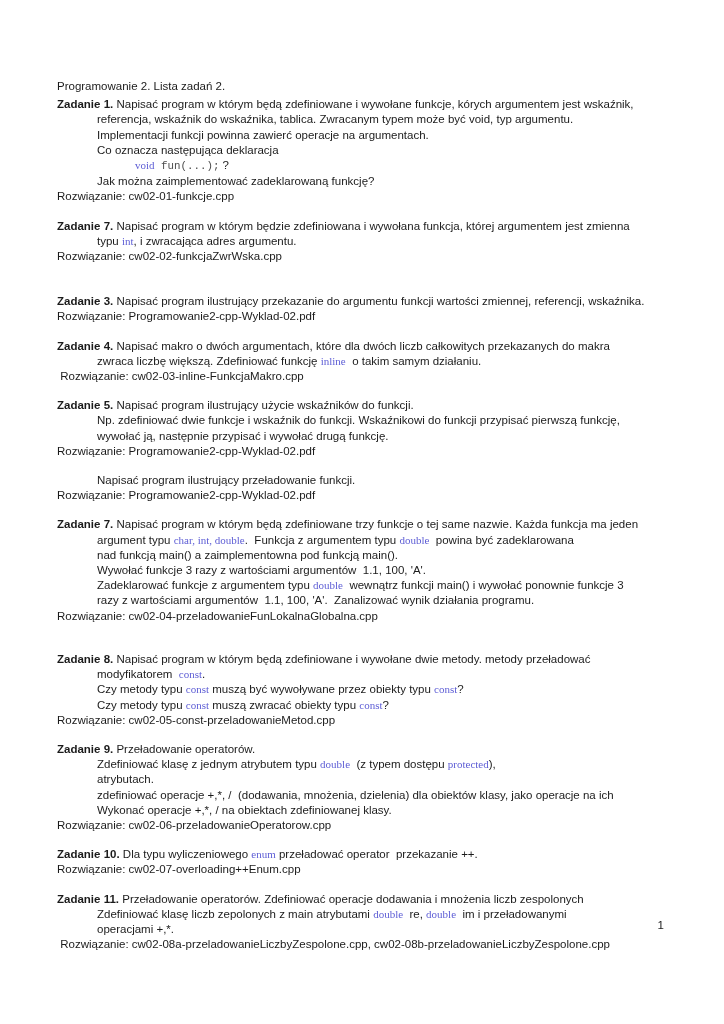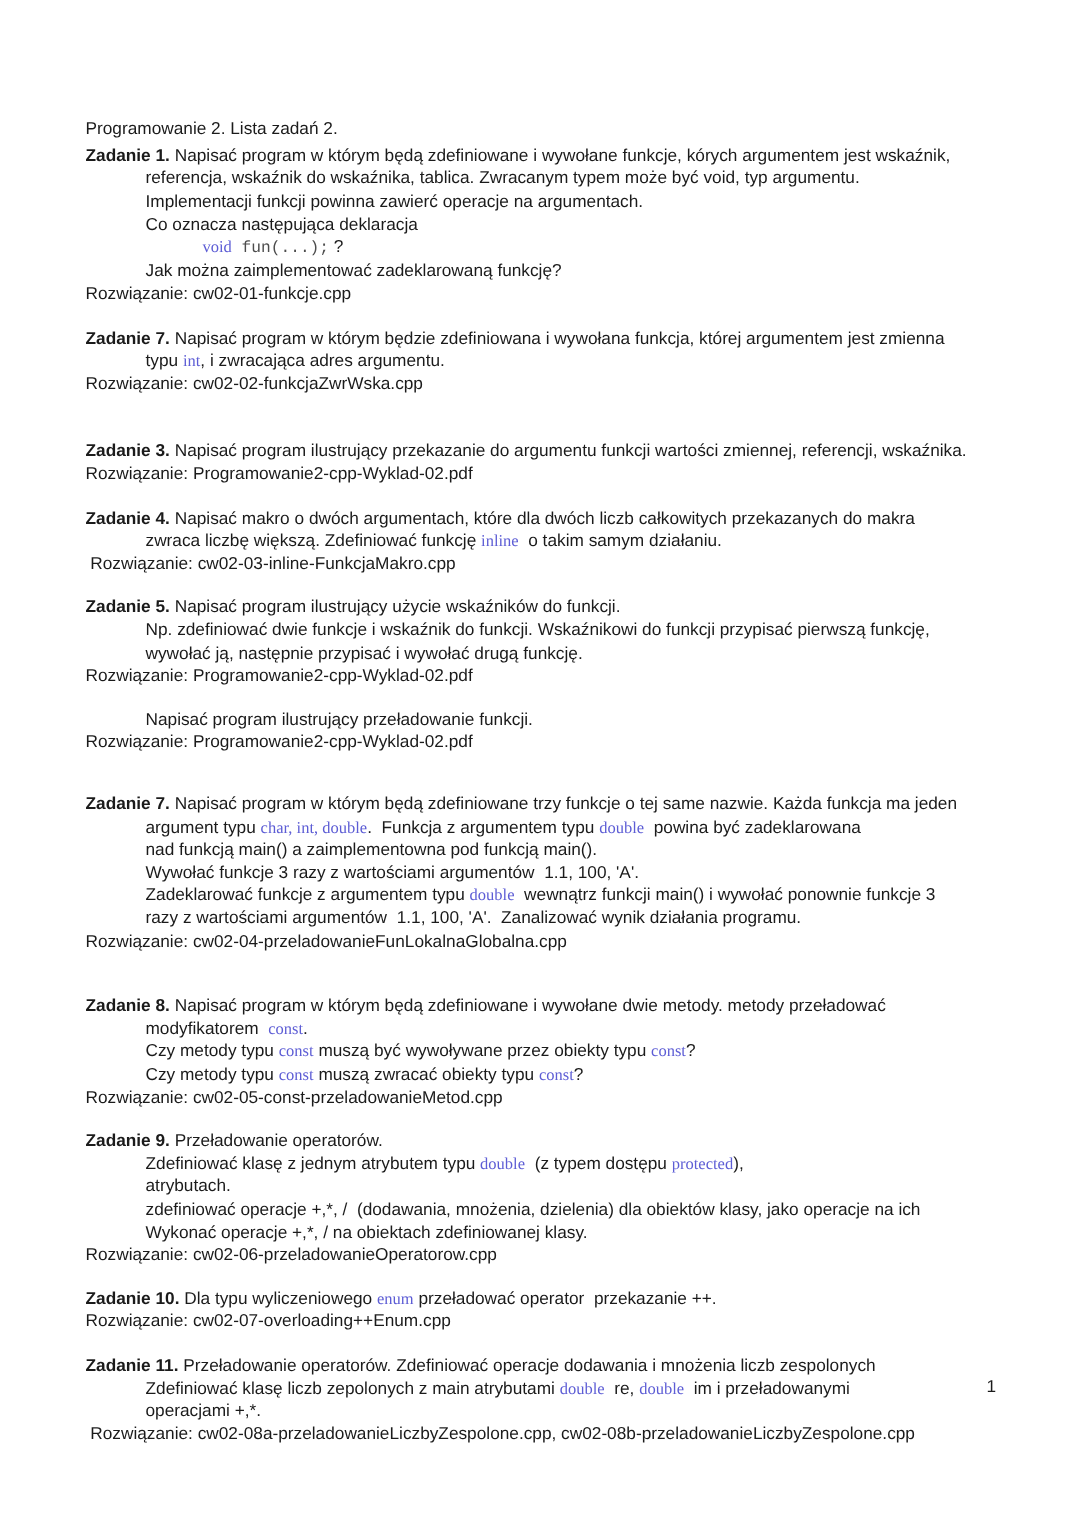--- a/index.html
+++ b/index.html
@@ -90,21 +90,21 @@
         <div class="section" style="margin-top: 14px;">
           <div class="line i0"><span class="seg-bold">Zadanie 5.</span><span class="seg-text"> Napisać program ilustrujący użycie wskaźników do funkcji.</span></div>
           <div class="line i1"><span class="seg-text">Np. zdefiniować dwie funkcje i wskaźnik do funkcji. Wskaźnikowi do funkcji przypisać pierwszą funkcję,</span></div>
           <div class="line i1"><span class="seg-text">wywołać ją, następnie przypisać i wywołać drugą funkcję.</span></div>
           <div class="line i0"><span class="seg-text">Rozwiązanie: Programowanie2-cpp-Wyklad-02.pdf</span></div>
         </div>
         <div class="section" style="margin-top: 14px;">
           <div class="line i1"><span class="seg-text">Napisać program ilustrujący przeładowanie funkcji.</span></div>
           <div class="line i0"><span class="seg-text">Rozwiązanie: Programowanie2-cpp-Wyklad-02.pdf</span></div>
         </div>
-        <div class="section" style="margin-top: 26px;">
+        <div class="section" style="margin-top: 14px;">
           <div class="line i0"><span class="seg-bold">Zadanie 7.</span><span class="seg-text"> Napisać program w którym będą zdefiniowane trzy funkcje o tej same nazwie. Każda funkcja ma jeden</span></div>
           <div class="line i1"><span class="seg-text">argument typu </span><span class="seg-code">char, int, double</span><span class="seg-text">.  Funkcja z argumentem typu </span><span class="seg-code">double</span><span class="seg-text">  powina być zadeklarowana</span></div>
           <div class="line i1"><span class="seg-text">nad funkcją main() a zaimplementowna pod funkcją main().</span></div>
           <div class="line i1"><span class="seg-text">Wywołać funkcje 3 razy z wartościami argumentów  1.1, 100, 'A'.</span></div>
           <div class="line i1"><span class="seg-text">Zadeklarować funkcje z argumentem typu </span><span class="seg-code">double</span><span class="seg-text">  wewnątrz funkcji main() i wywołać ponownie funkcje 3</span></div>
           <div class="line i1"><span class="seg-text">razy z wartościami argumentów  1.1, 100, 'A'.  Zanalizować wynik działania programu.</span></div>
           <div class="line i0"><span class="seg-text">Rozwiązanie: cw02-04-przeladowanieFunLokalnaGlobalna.cpp</span></div>
         </div>
         <div class="section" style="margin-top: 28px;">
           <div class="line i0"><span class="seg-bold">Zadanie 8.</span><span class="seg-text"> Napisać program w którym będą zdefiniowane i wywołane dwie metody. metody przeładować</span></div>

